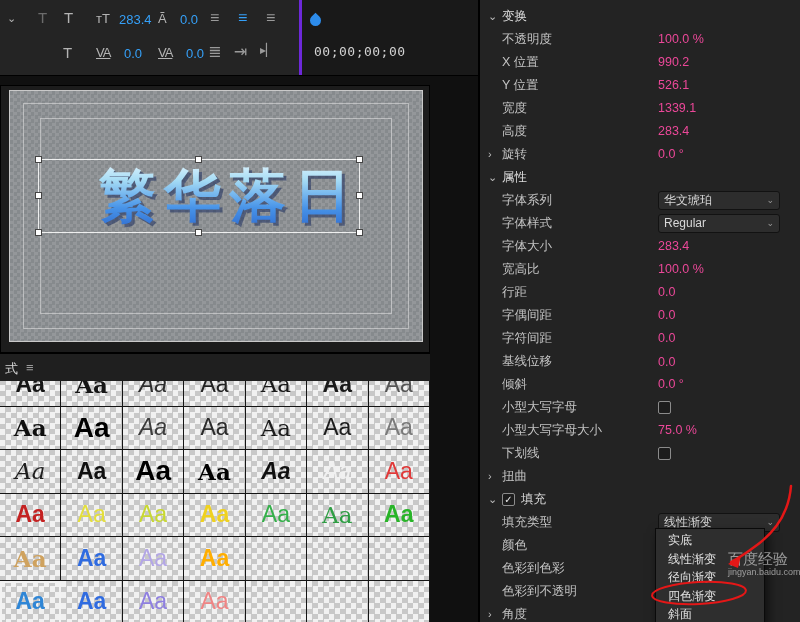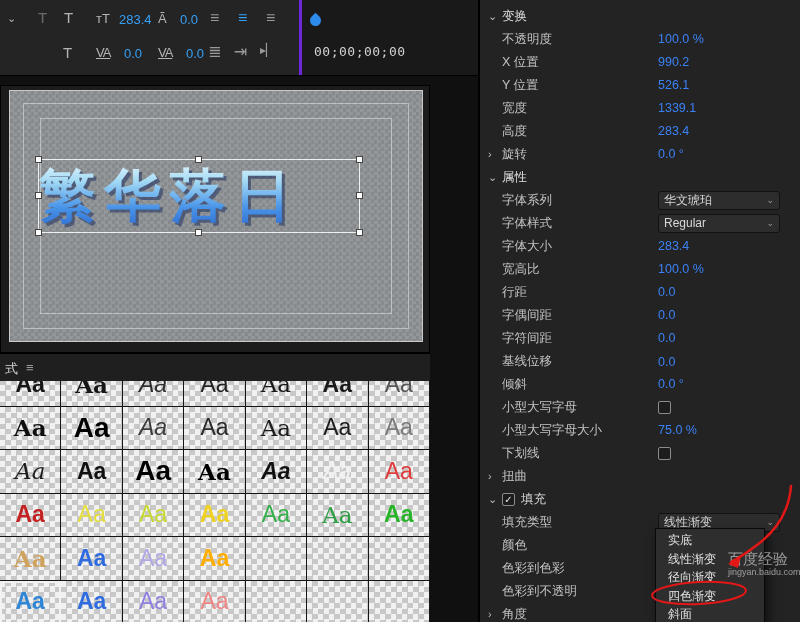--- a/index.html
+++ b/index.html
@@ -21,21 +21,21 @@
   .droplet{position:absolute;left:8px;top:15px;width:11px;height:11px;background:#2d8ceb;border-radius:0 50% 50% 50%;transform:rotate(45deg)}
   .timecode{position:absolute;left:12px;top:44px;font-family:"DejaVu Sans Mono",monospace;font-size:13px;color:#d2d2d2;letter-spacing:.5px}
 
   
   .monitor{position:absolute;left:0;top:85px;width:430px;height:268px;background:#1c1c1c;border:1px solid #000}
   .canvas{position:absolute;left:8px;top:4px;width:414px;height:252px;border:1px solid #c9c9c9;
           background-image:conic-gradient(#94979a 25%,#868a8d 0 50%,#94979a 0 75%,#868a8d 0);background-size:7px 7px}
   .guide{position:absolute;border:1px solid rgba(235,235,235,.5)}
   .g1{left:13px;top:12px;right:13px;bottom:12px}
   .g2{left:30px;top:27px;right:30px;bottom:27px}
-  .selbox{position:absolute;left:28px;top:68px;width:322px;height:74px;border:1px solid rgba(255,255,255,.85);display:flex;align-items:center;justify-content:flex-start}
+  .selbox{position:absolute;left:28px;top:68px;width:322px;height:74px;border:1px solid rgba(255,255,255,.85);display:flex;align-items:center;justify-content:flex-end}
   .title-text{font-size:57px;font-weight:800;letter-spacing:8px;white-space:nowrap;font-family:"DejaVu Sans",sans-serif;
      background:linear-gradient(180deg,#eef9ff 0%,#a8ddf5 28%,#4793e8 65%,#2a62c9 100%);
      -webkit-background-clip:text;background-clip:text;color:transparent;
      filter:drop-shadow(3px 3px 0 rgba(15,35,90,.5))}
   .handle{position:absolute;width:7px;height:7px;background:#fff;border:1px solid #444}
   .h-tl{left:-4px;top:-4px}.h-t{left:calc(50% - 4px);top:-4px}.h-tr{right:-4px;top:-4px}
   .h-l{left:-4px;top:calc(50% - 4px)}.h-r{right:-4px;top:calc(50% - 4px)}
   .h-bl{left:-4px;bottom:-4px}.h-b{left:calc(50% - 4px);bottom:-4px}.h-br{right:-4px;bottom:-4px}
 
   
@@ -47,21 +47,21 @@
          display:flex;align-items:center;justify-content:center;font-size:23px;
          background-image:conic-gradient(#c8c8c8 25%,#f1f1f1 0 50%,#c8c8c8 0 75%,#f1f1f1 0);background-size:11px 11px}
   .scell:nth-child(-n+7){margin-top:-18px}
   .scell.selected{outline:2px solid #f2f2f2;outline-offset:-2px}
 
   
   .props{position:absolute;left:478px;top:0;width:322px;height:622px;background:#232323;border-left:2px solid #000;overflow:hidden}
   .prow{position:absolute;left:0;width:100%;height:23px;display:flex;align-items:center;padding-left:8px;font-size:12.5px;color:#c4c4c4;white-space:nowrap}
   .parrow{flex:0 0 14px;width:14px;color:#bdbdbd;font-size:11px}
   .psection .plabel{color:#dedede}
-  .pval{position:absolute;left:178px;color:#3b82f6}
+  .pval{position:absolute;left:178px;color:#ec4899}
   .psel{position:absolute;left:178px;width:122px;height:19px;background:#2d2d2d;border:1px solid #121212;border-radius:3px;
         display:flex;align-items:center;justify-content:space-between;padding:0 5px;font-size:12px;color:#d8d8d8}
   .selchev{color:#9a9a9a;font-size:9px}
   .cbx{display:inline-block;width:13px;height:13px;background:#1c1c1c;border:1px solid #8b8b8b;border-radius:2px;
        font-size:10px;line-height:11px;text-align:center;color:#e8e8e8}
   .cbx.atval{position:absolute;left:178px}
   .cbx.inline{margin-right:6px;flex:0 0 13px}
   .swatch{position:absolute;left:178px;width:96px;height:13px;border:1px solid #000;background:linear-gradient(90deg,#2a62c9,#e8f6ff)}
 
   

